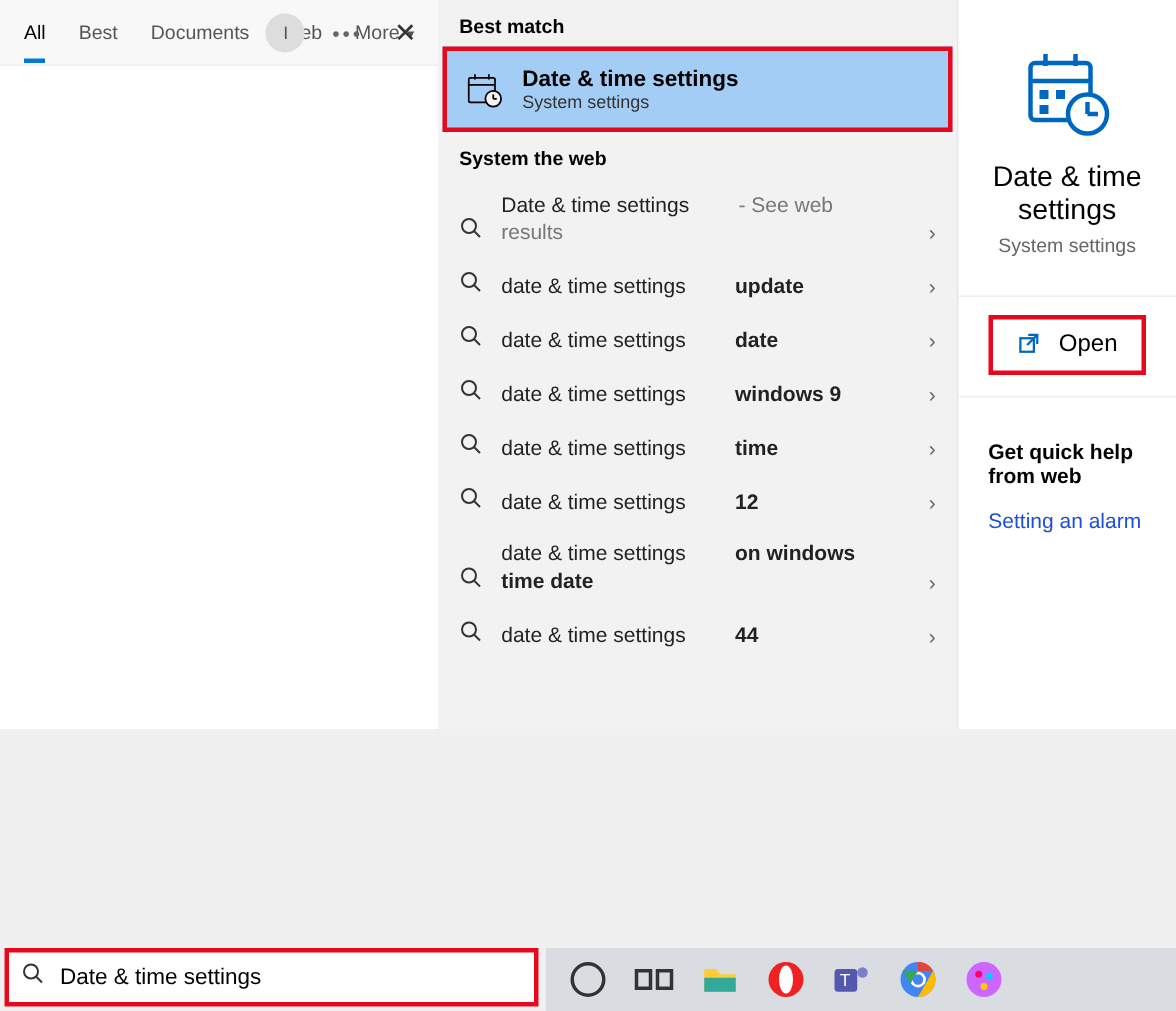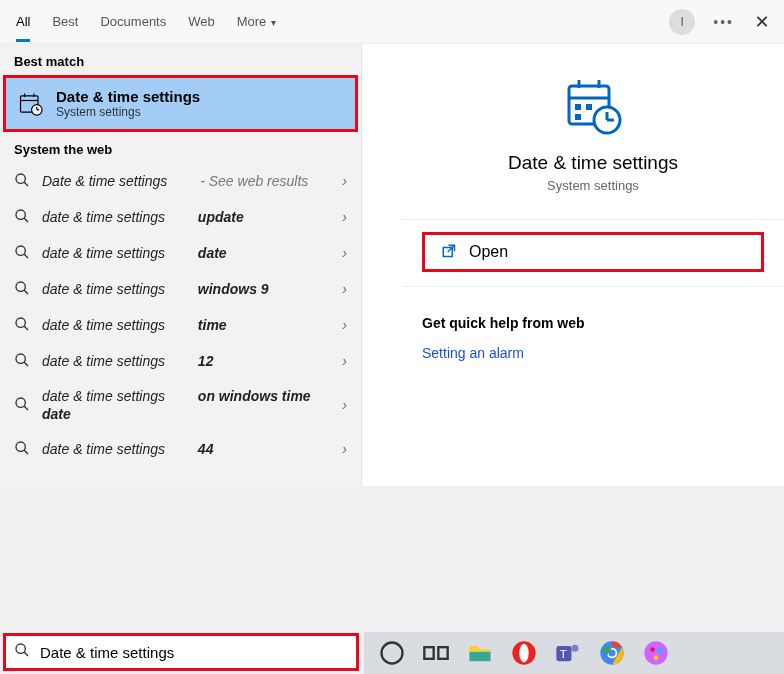--- a/index.html
+++ b/index.html
@@ -1,36 +1,36 @@
 <!DOCTYPE html>
 <html><head>
 <meta charset="utf-8">
 <style>
   * { box-sizing: border-box; margin: 0; padding: 0; font-family: "Segoe UI", Arial, sans-serif; }
   body { width: 784px; height: 674px; background: #f0f0f0; overflow: hidden; position: relative; }
-  .window { width: 784px; height: 486px; background: #fff; display: flex; flex-direction: column; }
+  .window { width: 784px; height: 486px; background: #fff; display: flex; flex-direction: row; }
   .topbar { height: 44px; background: #f8f8f8; display: flex; align-items: center; padding: 0 16px; font-size: 13px; color: #555; border-bottom: 1px solid #eee; position:relative;}
   .tabs { display:flex; gap:22px; }
   .tab { cursor:pointer; padding: 12px 0 10px; }
   .tab.active { color:#000; border-bottom: 3px solid #0078d4; font-weight:400;}
   .tab .caret { font-size:10px; margin-left:2px;}
   .topright { position:absolute; right:12px; display:flex; align-items:center; gap:18px;}
   .avatar { width:26px;height:26px;border-radius:50%;background:#ddd;display:flex;align-items:center;justify-content:center;font-size:12px;color:#555;}
   .dots { font-size:14px;color:#666;letter-spacing:2px; cursor:pointer;}
   .closex { font-size:18px;color:#333;cursor:pointer; width:20px;text-align:center;}
-  .body { flex:1; display:flex; overflow:hidden;gap:40px;}
+  .body { flex:1; display:flex; overflow:hidden;}
   .left { width:362px; background:#f2f2f2; display:flex; flex-direction:column; border-right:1px solid #e5e5e5;}
   .section-label { font-size:13px; font-weight:600; padding:10px 14px 6px; color:#000;}
   .best-match { border:3px solid #e6091e; background:#a3cdf5; margin:0 3px; padding:10px 10px; display:flex; align-items:center; gap:10px;}
   .bm-icon { width:30px;height:30px; display:flex;align-items:center;justify-content:center;}
   .bm-icon svg { width:28px;height:28px; }
   .bm-text .title { font-size:15px; font-weight:600;}
   .bm-text .sub { font-size:12px; color:#333;}
   .web-list { flex:1; overflow:auto;}
-  .web-item { display:flex; align-items:center; padding:8px 14px; cursor:pointer; font-size:14px; color:#222; position:relative; min-height:36px;font-style:italic;}
+  .web-item { display:flex; align-items:flex-end; padding:8px 14px; cursor:pointer; font-size:14px; color:#222; position:relative; min-height:36px;}
   .web-item .sicon { width:18px; margin-right:10px; color:#333; flex-shrink:0;}
   .web-item .chev { position:absolute; right:14px; color:#666; font-size:14px;}
   .web-item .wtext { line-height:1.3; padding-right:30px;}
   .web-item b { font-weight:600;margin-left:29px;}
   .right { flex:1; background:#fff; padding:20px 20px; display:flex; flex-direction:column;}
   .bigicon { display:flex; justify-content:center; margin-top:10px;}
   .bigicon svg { width:64px; height:64px; }
   .r-title { text-align:center; font-size:19px; margin-top:14px; color:#000;}
   .r-sub { text-align:center; font-size:13px; color:#666; margin-top:4px;}
   .divider { height:1px; background:#eee; margin:26px -20px 0;}

